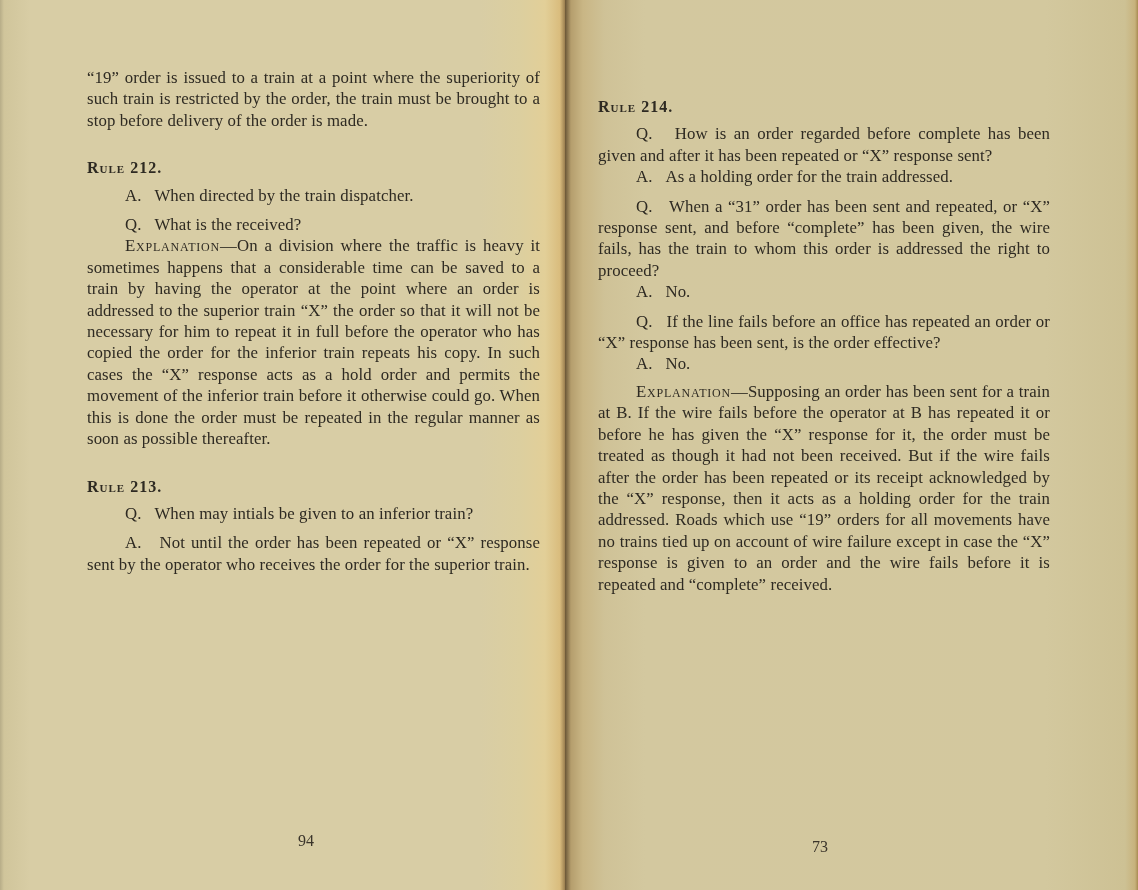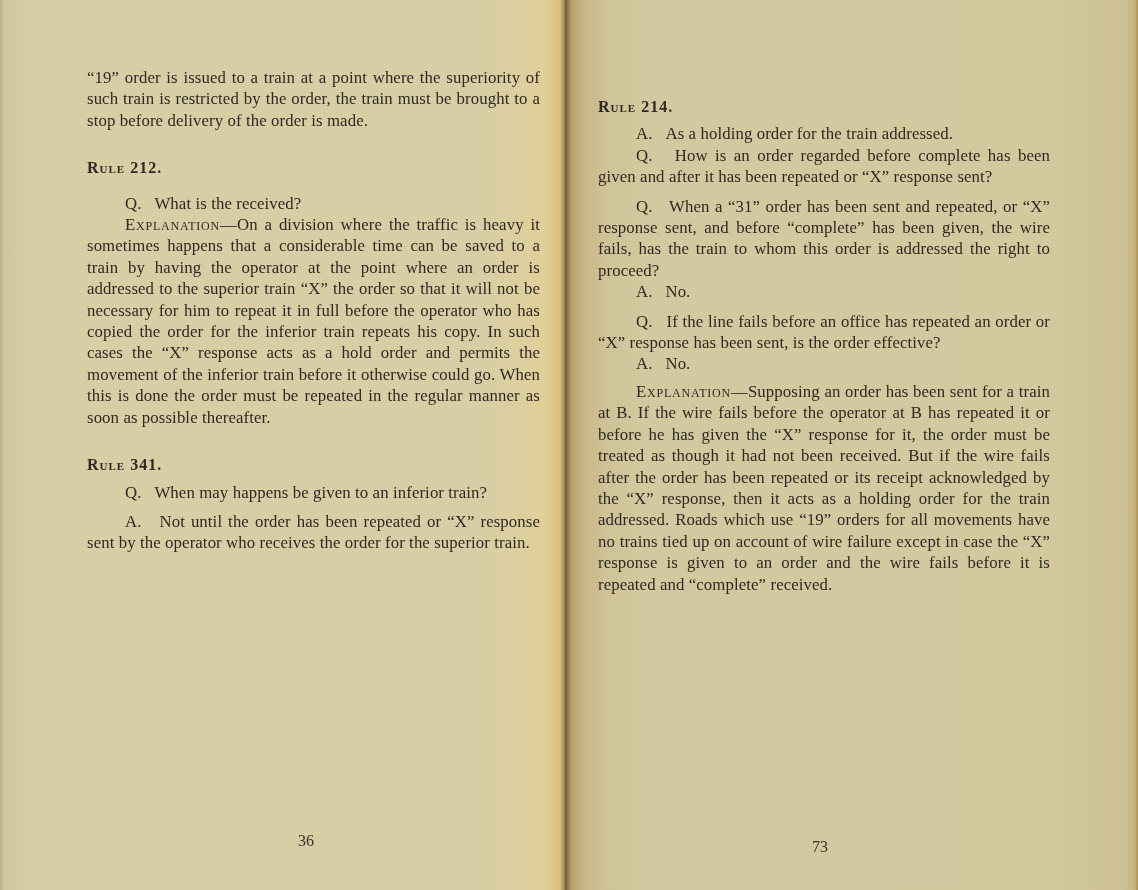--- a/index.html
+++ b/index.html
@@ -35,40 +35,41 @@
 
 <div class="spread">
   <div class="spine-top"></div>
 
   <div class="page left">
     <div class="text" style="top:67px;">
       <p>“19” order is issued to a train at a point where the superiority of such train is restricted by the order, the train must be brought to a stop before delivery of the order is made.</p>
       <div class="gap-m"></div>
       <p class="rule-head">Rule 212.</p>
       <div style="height:6px"></div>
+      <p class="indent"><span>A.</span>&nbsp;&nbsp;&nbsp;<span>When directed by the train dispatcher.</span></p>
       <div class="gap-s"></div>
       <p class="indent"><span>Q.</span>&nbsp;&nbsp;&nbsp;<span>What is the received?</span></p>
       <p class="indent"><span class="sc">Explanation</span><span>—On a division where the traffic is heavy it sometimes happens that a considerable time can be saved to a train by having the operator at the point where an order is addressed to the superior train “X” the order so that it will not be necessary for him to repeat it in full before the operator who has copied the order for the inferior train repeats his copy. In such cases the “X” response acts as a hold order and permits the movement of the inferior train before it otherwise could go. When this is done the order must be repeated in the regular manner as soon as possible thereafter.</span></p>
       <div class="gap-m"></div>
-      <p class="rule-head">Rule 341.</p>
+      <p class="rule-head">Rule 213.</p>
       <div style="height:6px"></div>
-      <p class="indent"><span>Q.</span>&nbsp;&nbsp;&nbsp;<span>When may happens be given to an inferior train?</span></p>
+      <p class="indent"><span>Q.</span>&nbsp;&nbsp;&nbsp;<span>When may intials be given to an inferior train?</span></p>
       <div class="gap-s"></div>
       <p class="indent"><span>A.</span>&nbsp;&nbsp;&nbsp;<span>Not until the order has been repeated or “X” response sent by the operator who receives the order for the superior train.</span></p>
     </div>
-    <div class="pnum" style="left:298px; top:832px;">36</div>
+    <div class="pnum" style="left:298px; top:832px;">94</div>
   </div>
 
   <div class="page right">
     <div class="text" style="top:70px;">
       <div class="gap-m"></div>
       <p class="rule-head">Rule 214.</p>
       <div style="height:6px"></div>
+      <p class="indent"><span>Q.</span>&nbsp;&nbsp;&nbsp;<span>How is an order regarded before complete has been given and after it has been repeated or “X” response sent?</span></p>
       <p class="indent"><span>A.</span>&nbsp;&nbsp;&nbsp;<span>As a holding order for the train addressed.</span></p>
-      <p class="indent"><span>Q.</span>&nbsp;&nbsp;&nbsp;<span>How is an order regarded before complete has been given and after it has been repeated or “X” response sent?</span></p>
       <div class="gap-s"></div>
       <p class="indent"><span>Q.</span>&nbsp;&nbsp;&nbsp;<span>When a “31” order has been sent and repeated, or “X” response sent, and before “complete” has been given, the wire fails, has the train to whom this order is addressed the right to proceed?</span></p>
       <p class="indent"><span>A.</span>&nbsp;&nbsp;&nbsp;<span>No.</span></p>
       <div class="gap-s"></div>
       <p class="indent"><span>Q.</span>&nbsp;&nbsp;&nbsp;<span>If the line fails before an office has repeated an order or “X” response has been sent, is the order effective?</span></p>
       <p class="indent"><span>A.</span>&nbsp;&nbsp;&nbsp;<span>No.</span></p>
       <div style="height:6px"></div>
       <p class="indent"><span class="sc">Explanation</span><span>—Supposing an order has been sent for a train at B. If the wire fails before the operator at B has repeated it or before he has given the “X” response for it, the order must be treated as though it had not been received. But if the wire fails after the order has been repeated or its receipt acknowledged by the “X” response, then it acts as a holding order for the train addressed. Roads which use “19” orders for all movements have no trains tied up on account of wire failure except in case the “X” response is given to an order and the wire fails before it is repeated and “complete” received.</span></p>
     </div>
     <div class="pnum" style="left:247px; top:838px;">73</div>

